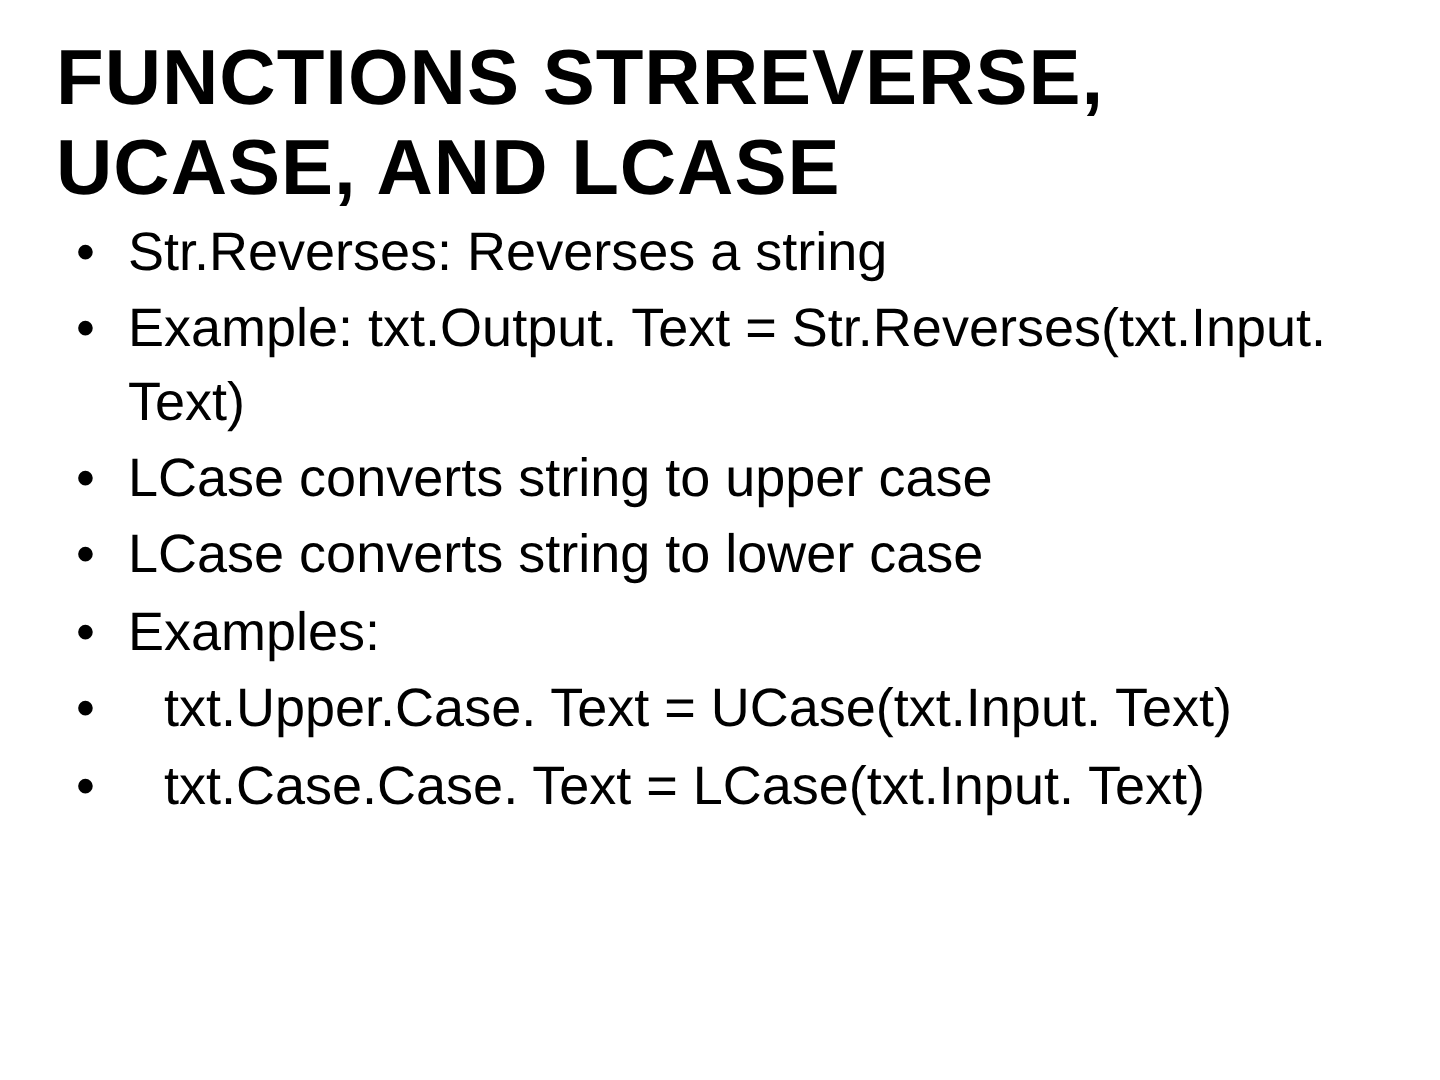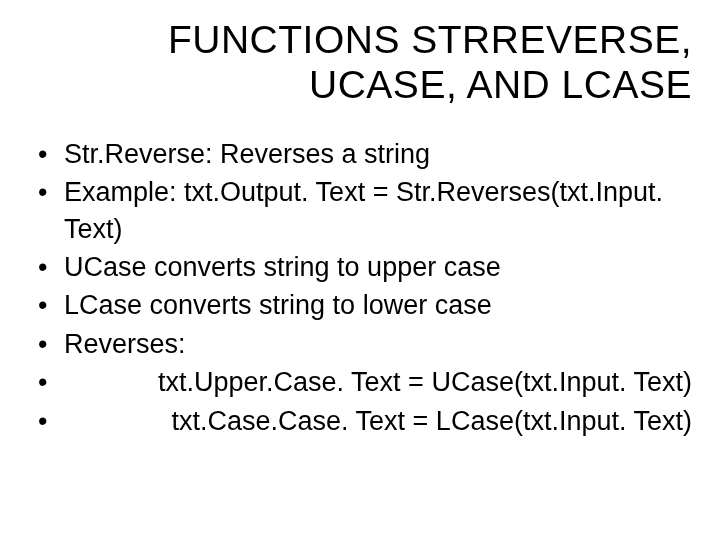--- a/index.html
+++ b/index.html
@@ -11,24 +11,23 @@
       width: 720px;
       height: 540px;
       background: #ffffff;
       font-family: Arial, Helvetica, sans-serif;
       color: #000000;
       padding: 18px 28px 28px 28px;
       overflow: hidden;
     }
     .title {
       font-size: 39px;
-      font-weight: 400;
-      text-align: right;
+      font-weight: 700;
+      text-align: left;
       line-height: 1.15;
-      margin-bottom: 28px;
       letter-spacing: 0.5px;
     }
     .bullet-list {
       list-style: none;
       padding-left: 8px;
     }
     .bullet-item {
       display: flex;
       align-items: flex-start;
       font-size: 27px;
@@ -40,48 +39,47 @@
       width: 28px;
       font-size: 27px;
       line-height: 1.35;
       padding-left: 2px;
     }
     .bullet-text {
       flex: 1 1 auto;
     }
     .indent .bullet-text {
       padding-left: 18px;
-      text-align: right;
     }
   </style>
 </head>
 <body>
 
 <h1 class="title">FUNCTIONS STRREVERSE, UCASE, AND LCASE</h1>
 
 <ul class="bullet-list">
   <li class="bullet-item">
     <span class="bullet-dot">•</span>
-    <span class="bullet-text">Str.Reverse: Reverses a string</span>
+    <span class="bullet-text">Str.Reverses: Reverses a string</span>
   </li>
   <li class="bullet-item">
     <span class="bullet-dot">•</span>
     <span class="bullet-text">Example: txt.Output. Text = Str.Reverses(txt.Input. Text)</span>
   </li>
   <li class="bullet-item">
     <span class="bullet-dot">•</span>
-    <span class="bullet-text">UCase  converts string to upper case</span>
+    <span class="bullet-text">LCase  converts string to upper case</span>
   </li>
   <li class="bullet-item">
     <span class="bullet-dot">•</span>
     <span class="bullet-text">LCase  converts string to lower case</span>
   </li>
   <li class="bullet-item">
     <span class="bullet-dot">•</span>
-    <span class="bullet-text">Reverses:</span>
+    <span class="bullet-text">Examples:</span>
   </li>
   <li class="bullet-item indent">
     <span class="bullet-dot">•</span>
     <span class="bullet-text">txt.Upper.Case. Text = UCase(txt.Input. Text)</span>
   </li>
   <li class="bullet-item indent">
     <span class="bullet-dot">•</span>
     <span class="bullet-text">txt.Case.Case. Text = LCase(txt.Input. Text)</span>
   </li>
 </ul>

